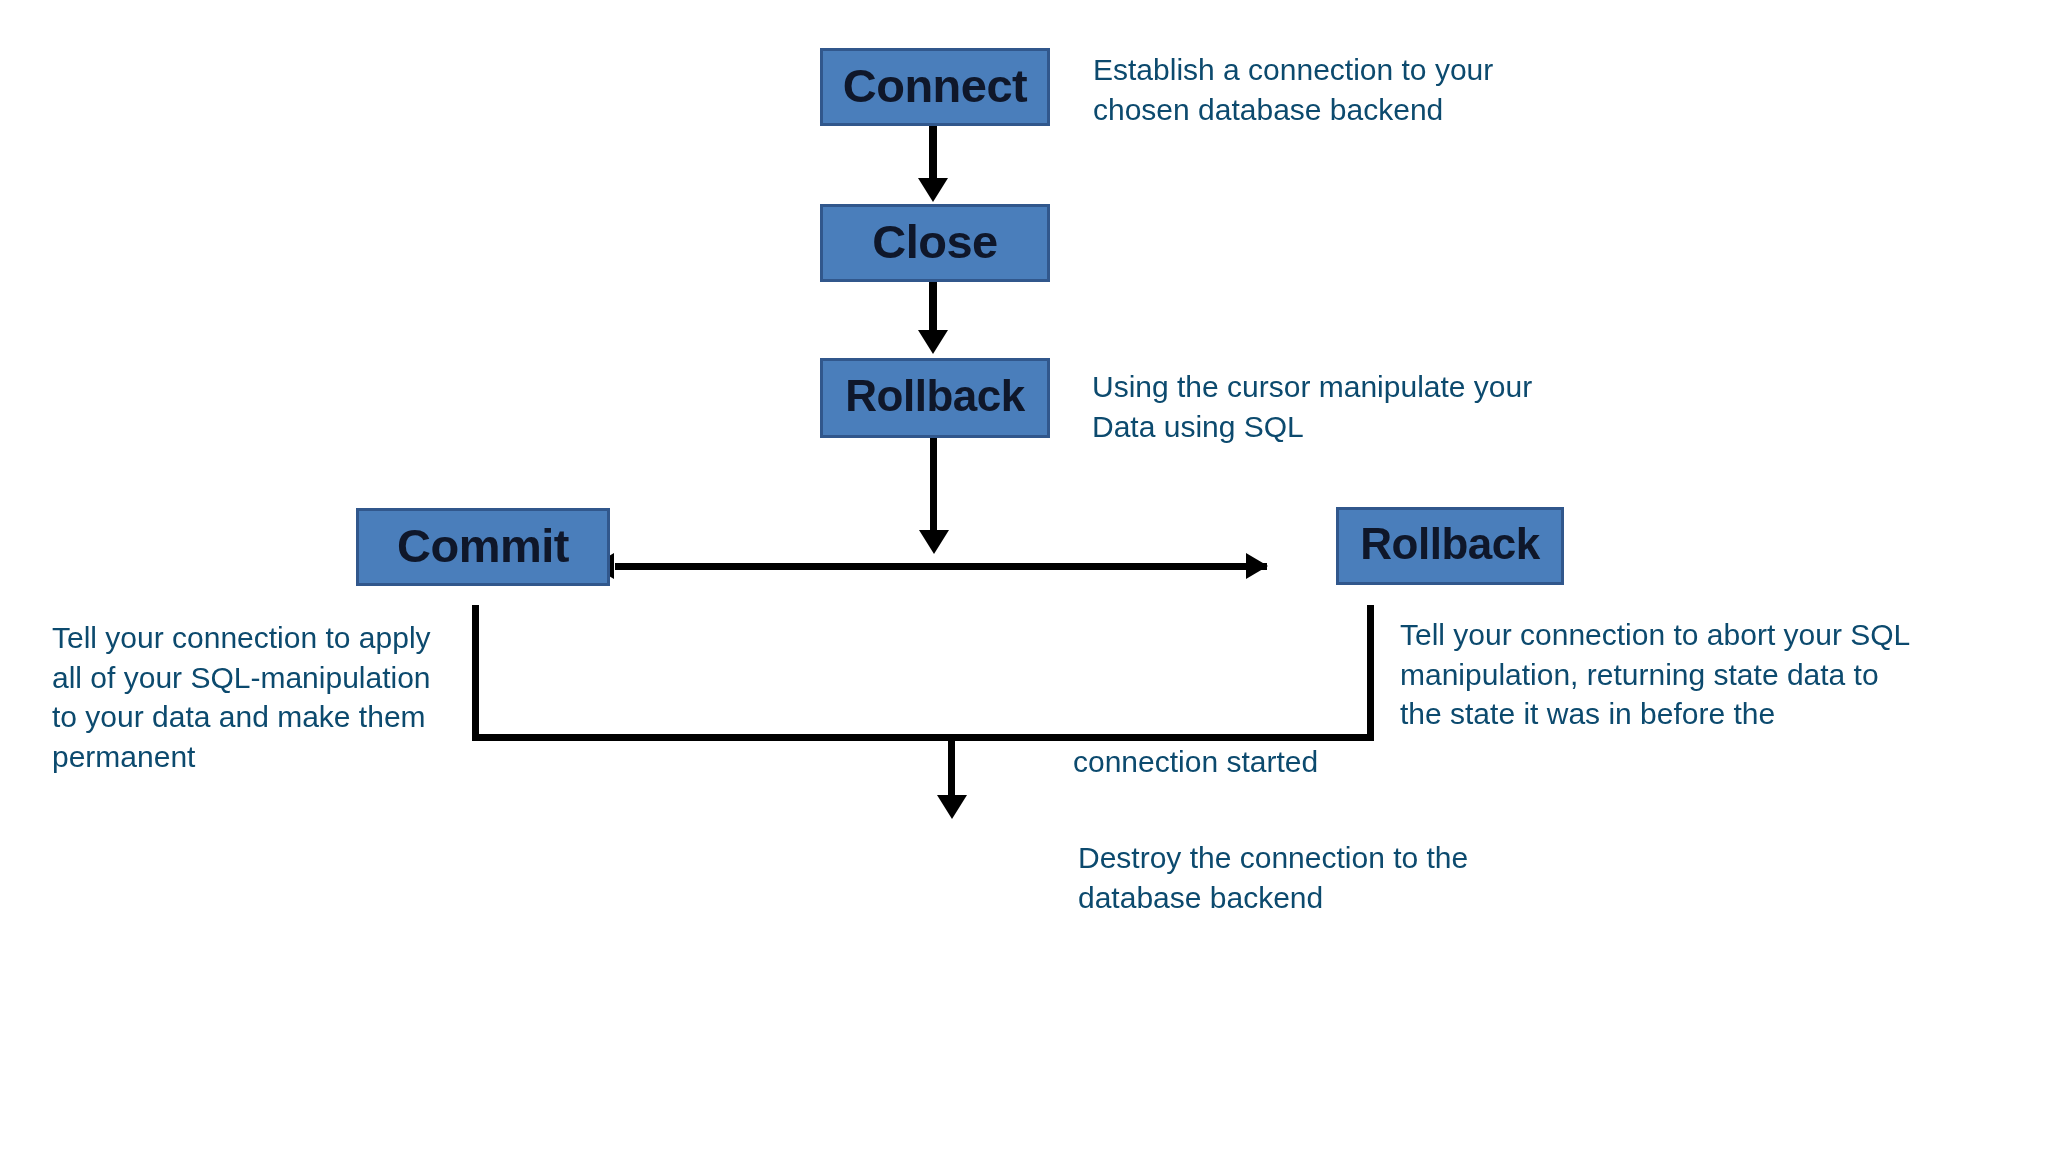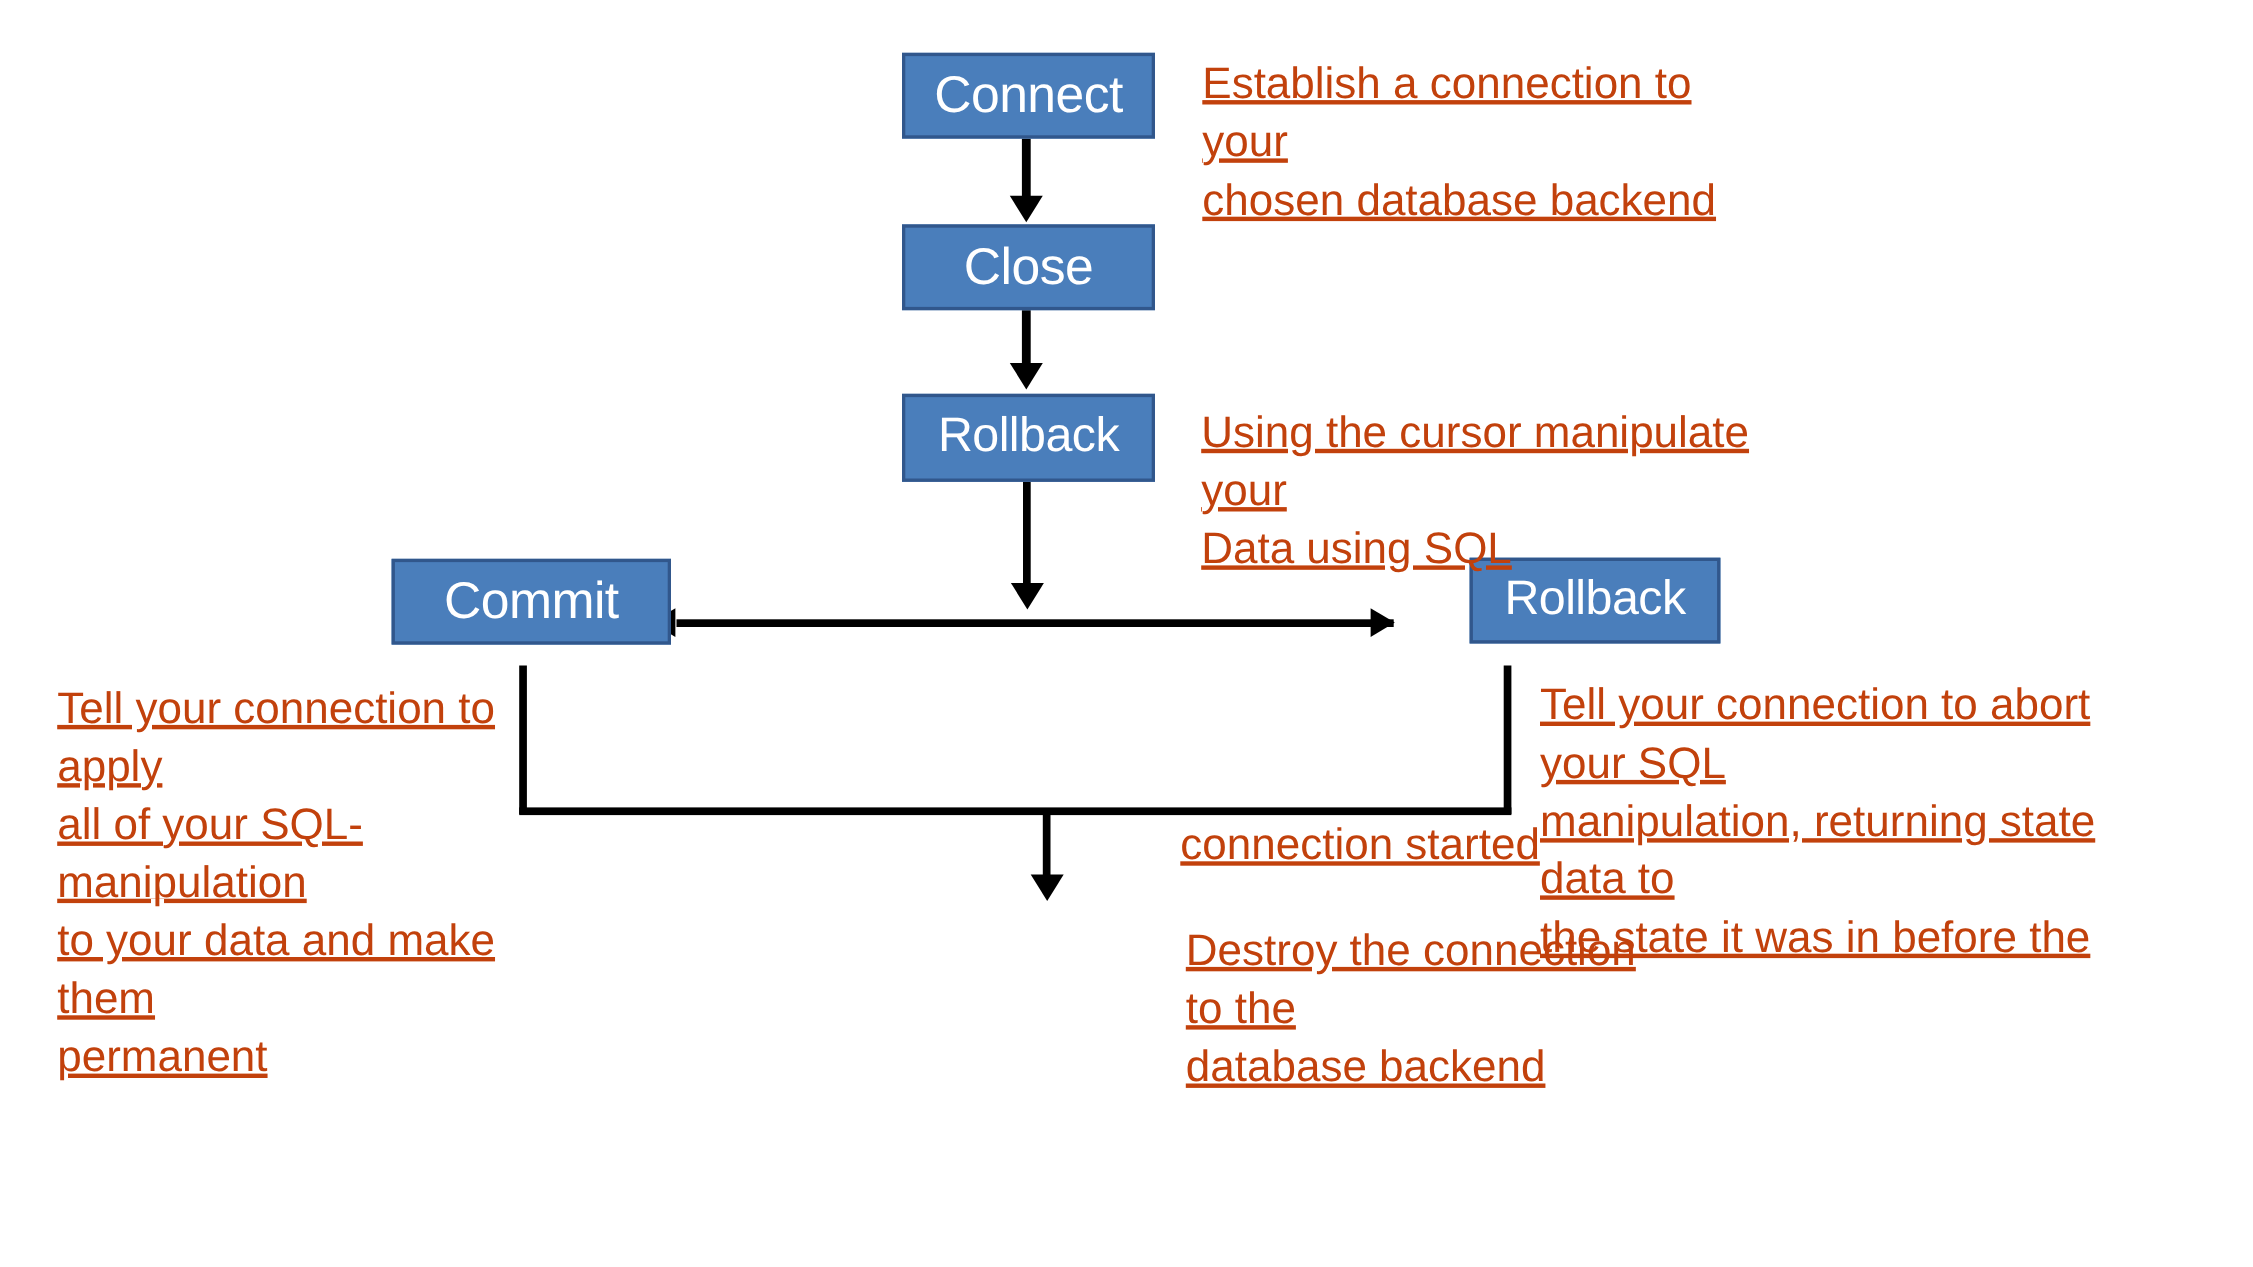--- a/index.html
+++ b/index.html
@@ -21,22 +21,22 @@
 
   
   .node {
     position: absolute;
     box-sizing: border-box;
     background: #4a7ebb;
     border: 3px solid #31578c;
     display: flex;
     align-items: center;
     justify-content: center;
-    color: #ffffff;
-    font-weight: normal;
+    color: #0f172a;
+    font-weight: bold;
     letter-spacing: -0.5px;
     line-height: 1;
     z-index: 3;
   }
   .node-label {
     display: block;
     transform: translateY(-2px);
   }
 
   #node-connect  { left: 820px;  top: 48px;  width: 230px; height: 78px;  font-size: 47px; }
@@ -106,26 +106,25 @@
   
   #seg-commit-drop   { left: 472px;  top: 605px; width: 7px;   height: 135px; }
   #seg-rollback-drop { left: 1367px; top: 605px; width: 7px;   height: 135px; }
   #seg-bracket-bot   { left: 472px;  top: 734px; width: 902px; height: 7px; }
   #seg-close-down    { left: 948px;  top: 740px; width: 7px;   height: 64px; }
   #ah-close-down     { left: 937px;  top: 795px; }
 
   
   .note {
     position: absolute;
-    color: #c2410c;
-    font-size: 40px;
+    color: #0c4a6e;
+    font-size: 30px;
     line-height: 1.32;
     white-space: pre-line;
     z-index: 4;
-    text-decoration: underline;
   }
   #note-connect  { left: 1093px; top: 50px;  width: 480px; }
   #note-create   { left: 1110px; top: 218px; width: 520px; }
   #note-interact { left: 1092px; top: 367px; width: 500px; }
   #note-commit   { left: 52px;   top: 618px; width: 420px; }
   #note-rollback { left: 1400px; top: 615px; width: 540px; }
   #note-rollback-cont { left: 1073px; top: 742px; width: 400px; }
   #note-close    { left: 1078px; top: 838px; width: 440px; }
 </style>
 </head>

